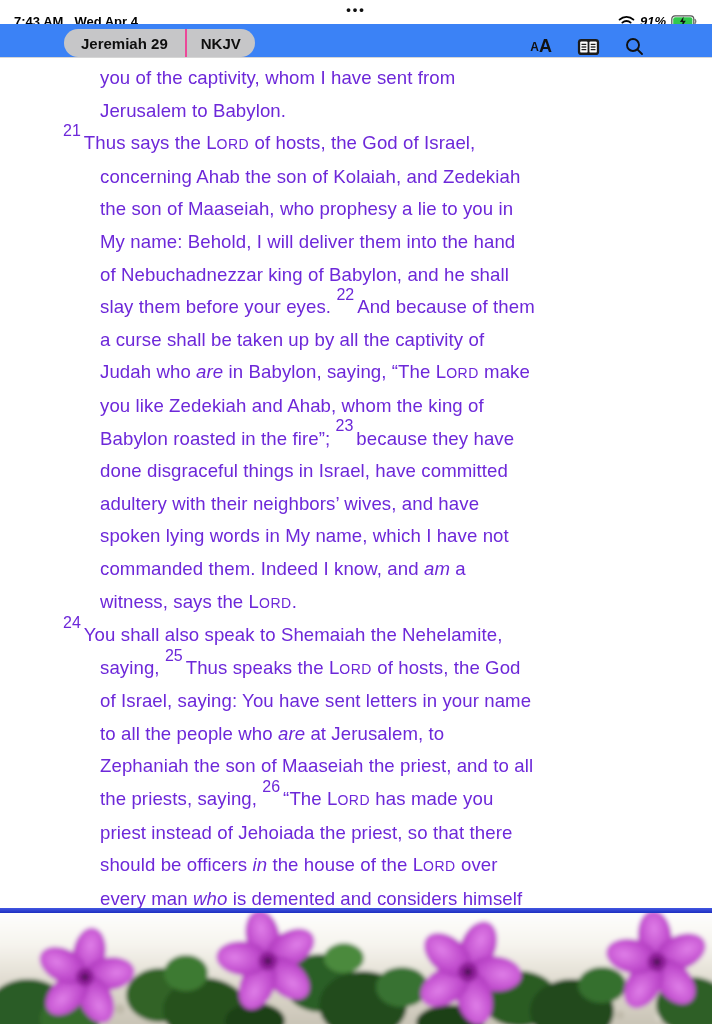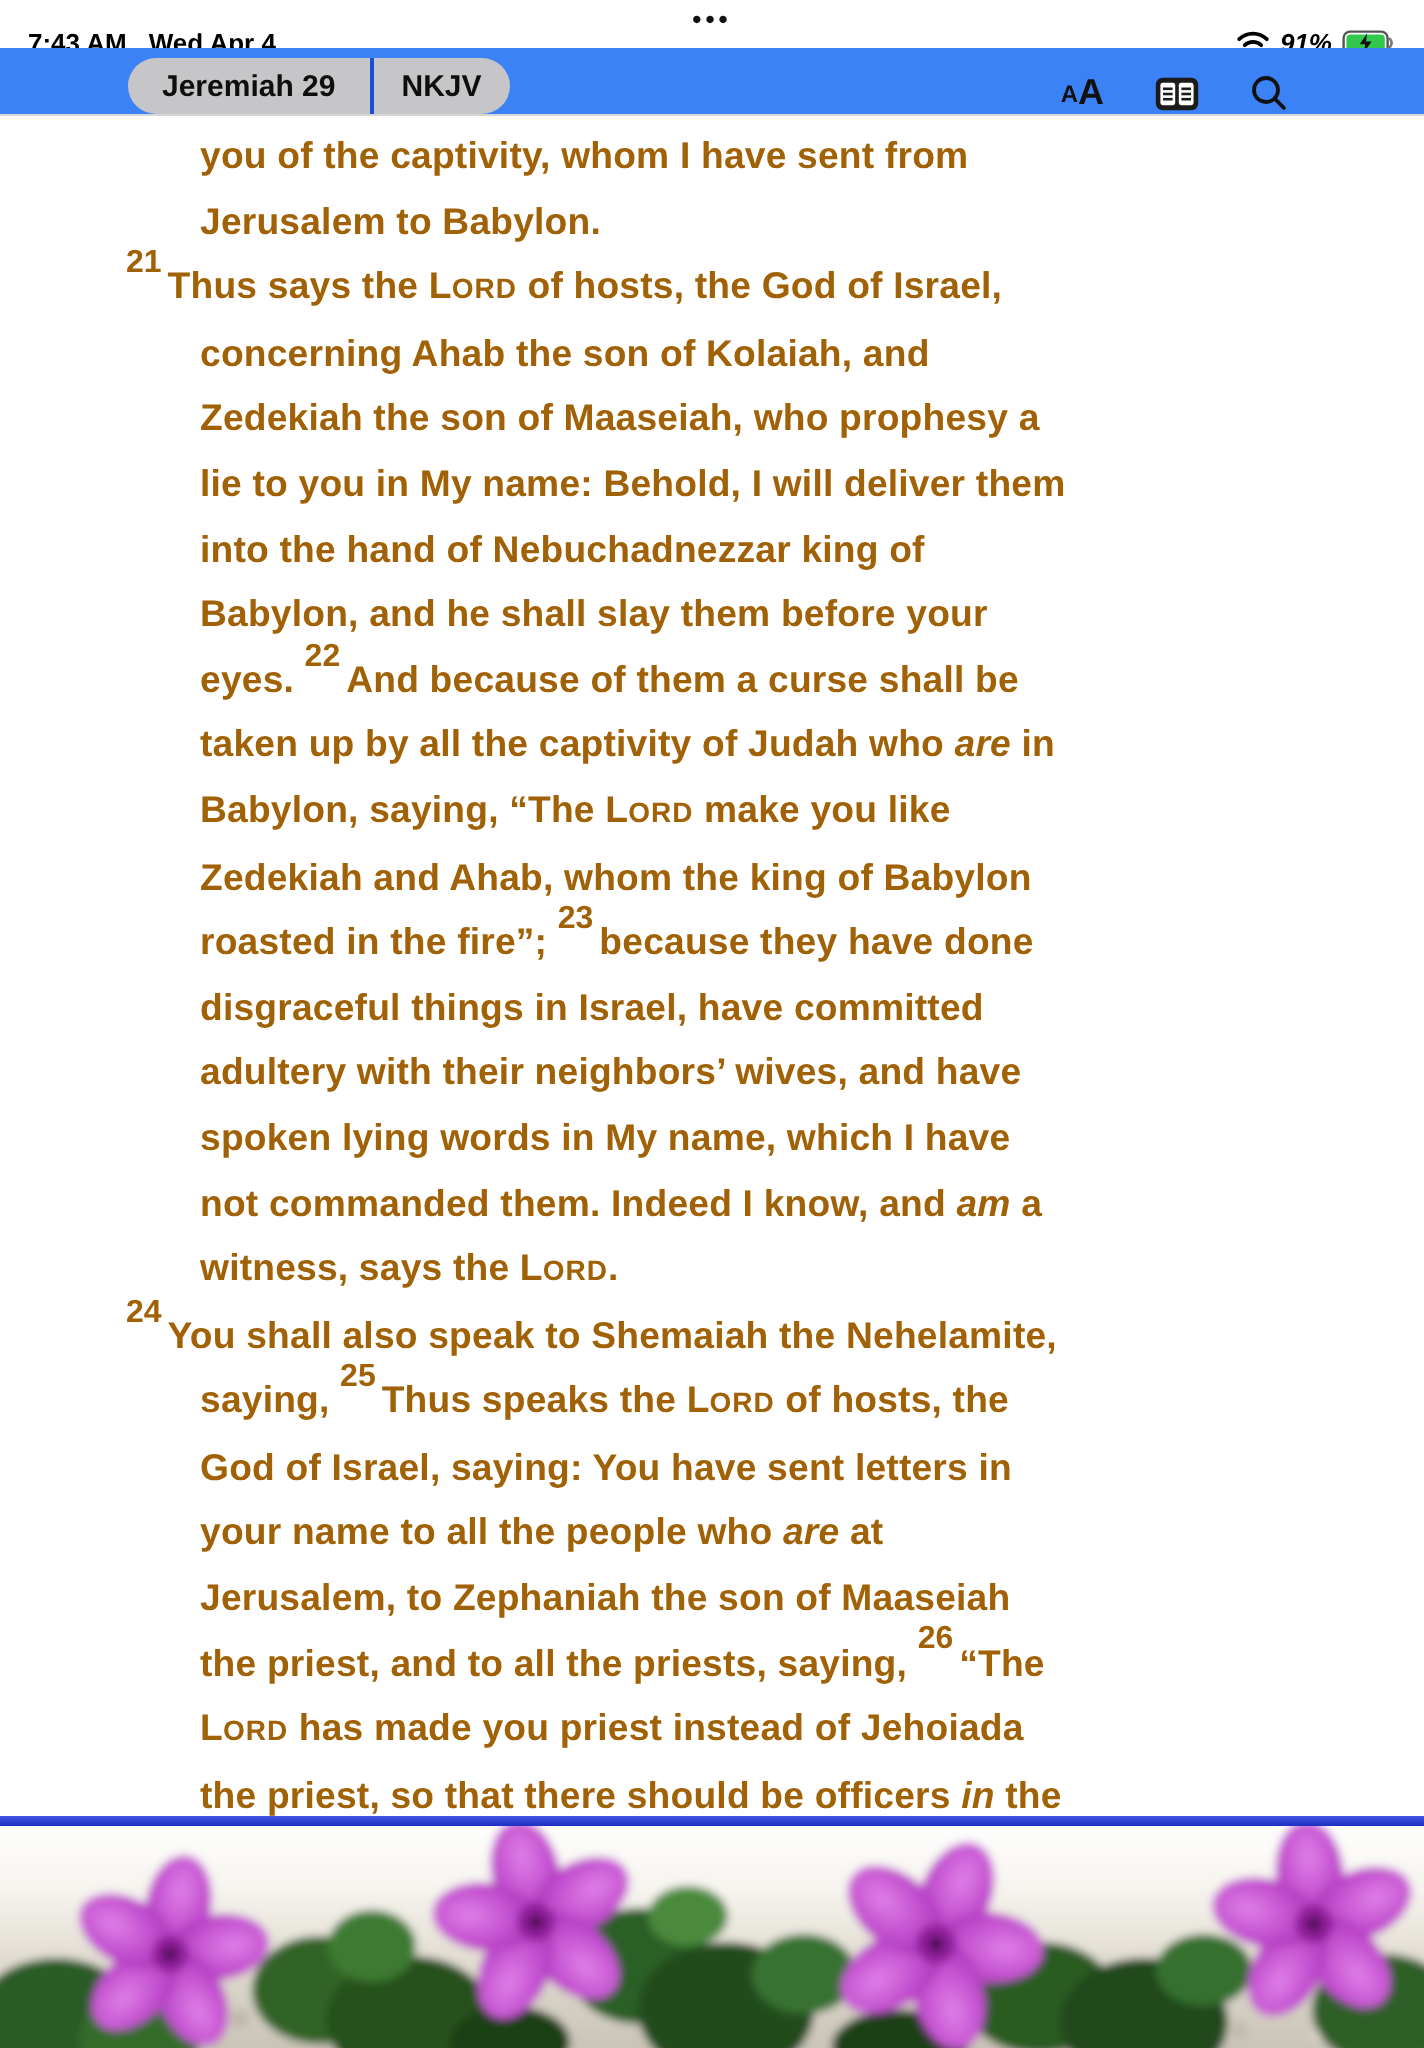--- a/index.html
+++ b/index.html
@@ -32,34 +32,34 @@
     display:flex; align-items:flex-end;
   }
   .segmented {
     margin-left:64px; display:flex; align-items:stretch;
     background:#c6c6c8; border-radius:15px; height:28px; overflow:hidden;
   }
   .seg {
     display:flex; align-items:center; padding:0 17px;
     font-size:15px; font-weight:700; color:#0e0e0e; cursor:default;
   }
-  .seg + .seg { border-left:2px solid #1d4ed8; padding:0 14px; }
+  .seg + .seg { border-left:2px solid #ec4899; padding:0 14px; }
   .tool-icons {
     margin-left:auto; margin-right:68px; display:flex; align-items:center; gap:25px;
   }
   .aa { display:flex; align-items:baseline; font-weight:600; color:#111; }
   .aa .a1 { font-size:12px; }
   .aa .a2 { font-size:18px; }
   .icon-btn { display:flex; align-items:center; }
 
   
   .content {
     position:absolute; top:58px; left:0; width:591px; height:850px;
     padding:4px 56px 0 100px; overflow:hidden;
-    font-size:18.6px; line-height:32.6px; color:#a16207; letter-spacing:0.1px;font-weight:bold;
+    font-size:18.6px; line-height:32.6px; color:#6d28d9; letter-spacing:0.1px;
   }
   .content p { margin:0; }
   .content p.hanging { text-indent:-37px; }
   sup.vnum {
     font-size:16px; line-height:0; position:relative; top:-6px;
     margin-right:3px; letter-spacing:0;
   }
   .lord .sc { font-size:14px; letter-spacing:0.5px; }
   em { font-style:italic; }
 

